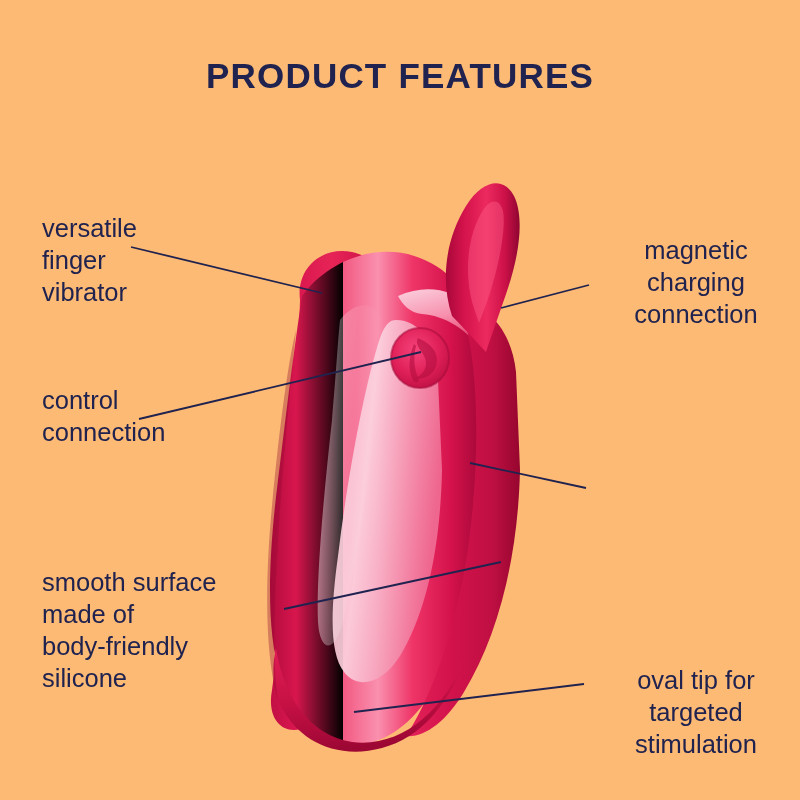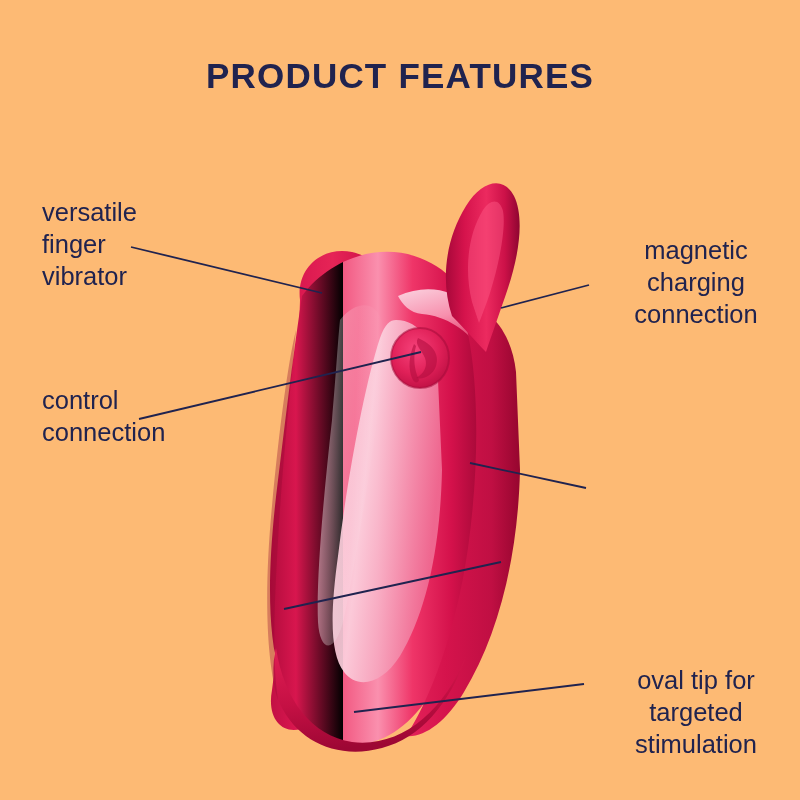--- a/index.html
+++ b/index.html
@@ -57,21 +57,21 @@
     color: #20234f;
     font-size: 25.5px;
     line-height: 1.255;
     font-family: "Liberation Sans", sans-serif;
     font-weight: normal;
     white-space: pre-line;
   }
   .callout.left  { text-align: left; }
   .callout.right { text-align: center; }
 
-  #callout-versatile   { left: 42px;  top: 196px; width: 210px; }
+  #callout-versatile   { left: 42px;  top: 212px; width: 210px; }
   #callout-control     { left: 42px;  top: 384px; width: 220px; }
   #callout-smooth      { left: 42px;  top: 566px; width: 250px; }
   #callout-magnetic    { left: 596px; top: 234px; width: 200px; }
   #callout-gender      { left: 596px; top: 418px; width: 200px; }
   #callout-oval        { left: 596px; top: 664px; width: 200px; }
 </style>
 </head>
 <body>
 
 <div id="page">
@@ -263,20 +263,24 @@
     <line x1="354" y1="712" x2="584" y2="684" stroke="#20234f" stroke-width="1.8"></line>
   </svg>
 
   <div class="callout left" id="callout-versatile">versatile
 finger
 vibrator</div>
 
   <div class="callout left" id="callout-control">control
 connection</div>
 
+  <div class="callout left" id="callout-smooth">smooth surface
+made of
+body-friendly
+silicone</div>
 
   <div class="callout right" id="callout-magnetic">magnetic
 charging
 connection</div>
 
 
   <div class="callout right" id="callout-oval">oval tip for
 targeted
 stimulation</div>
 

